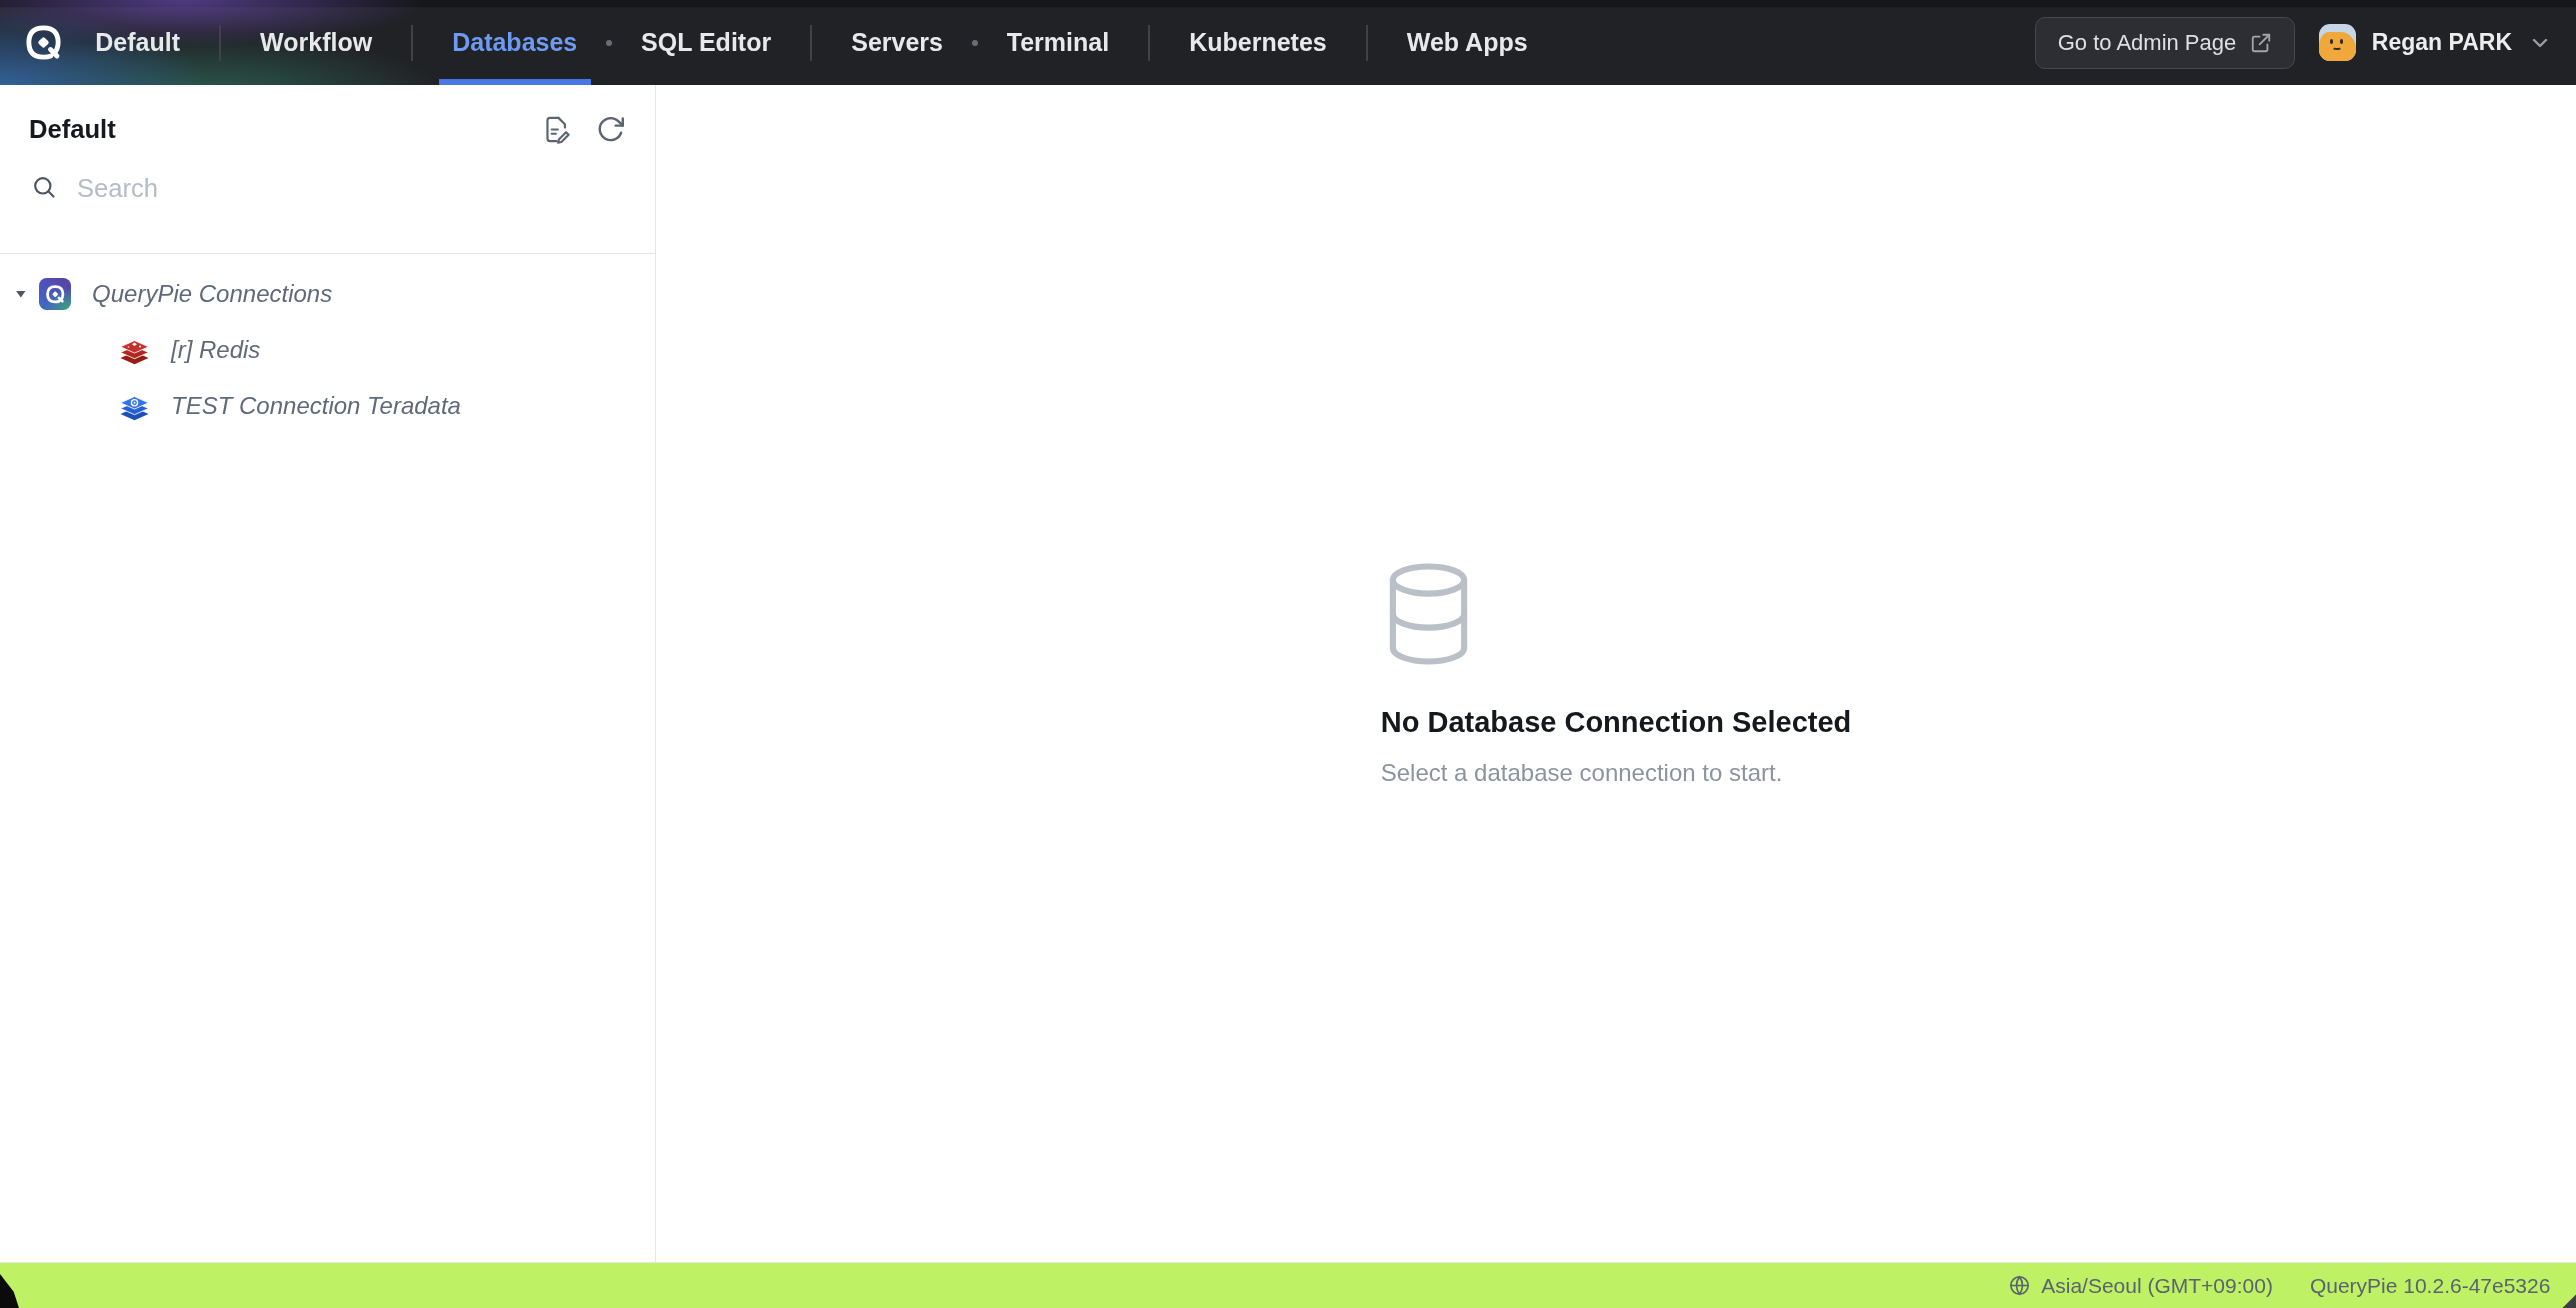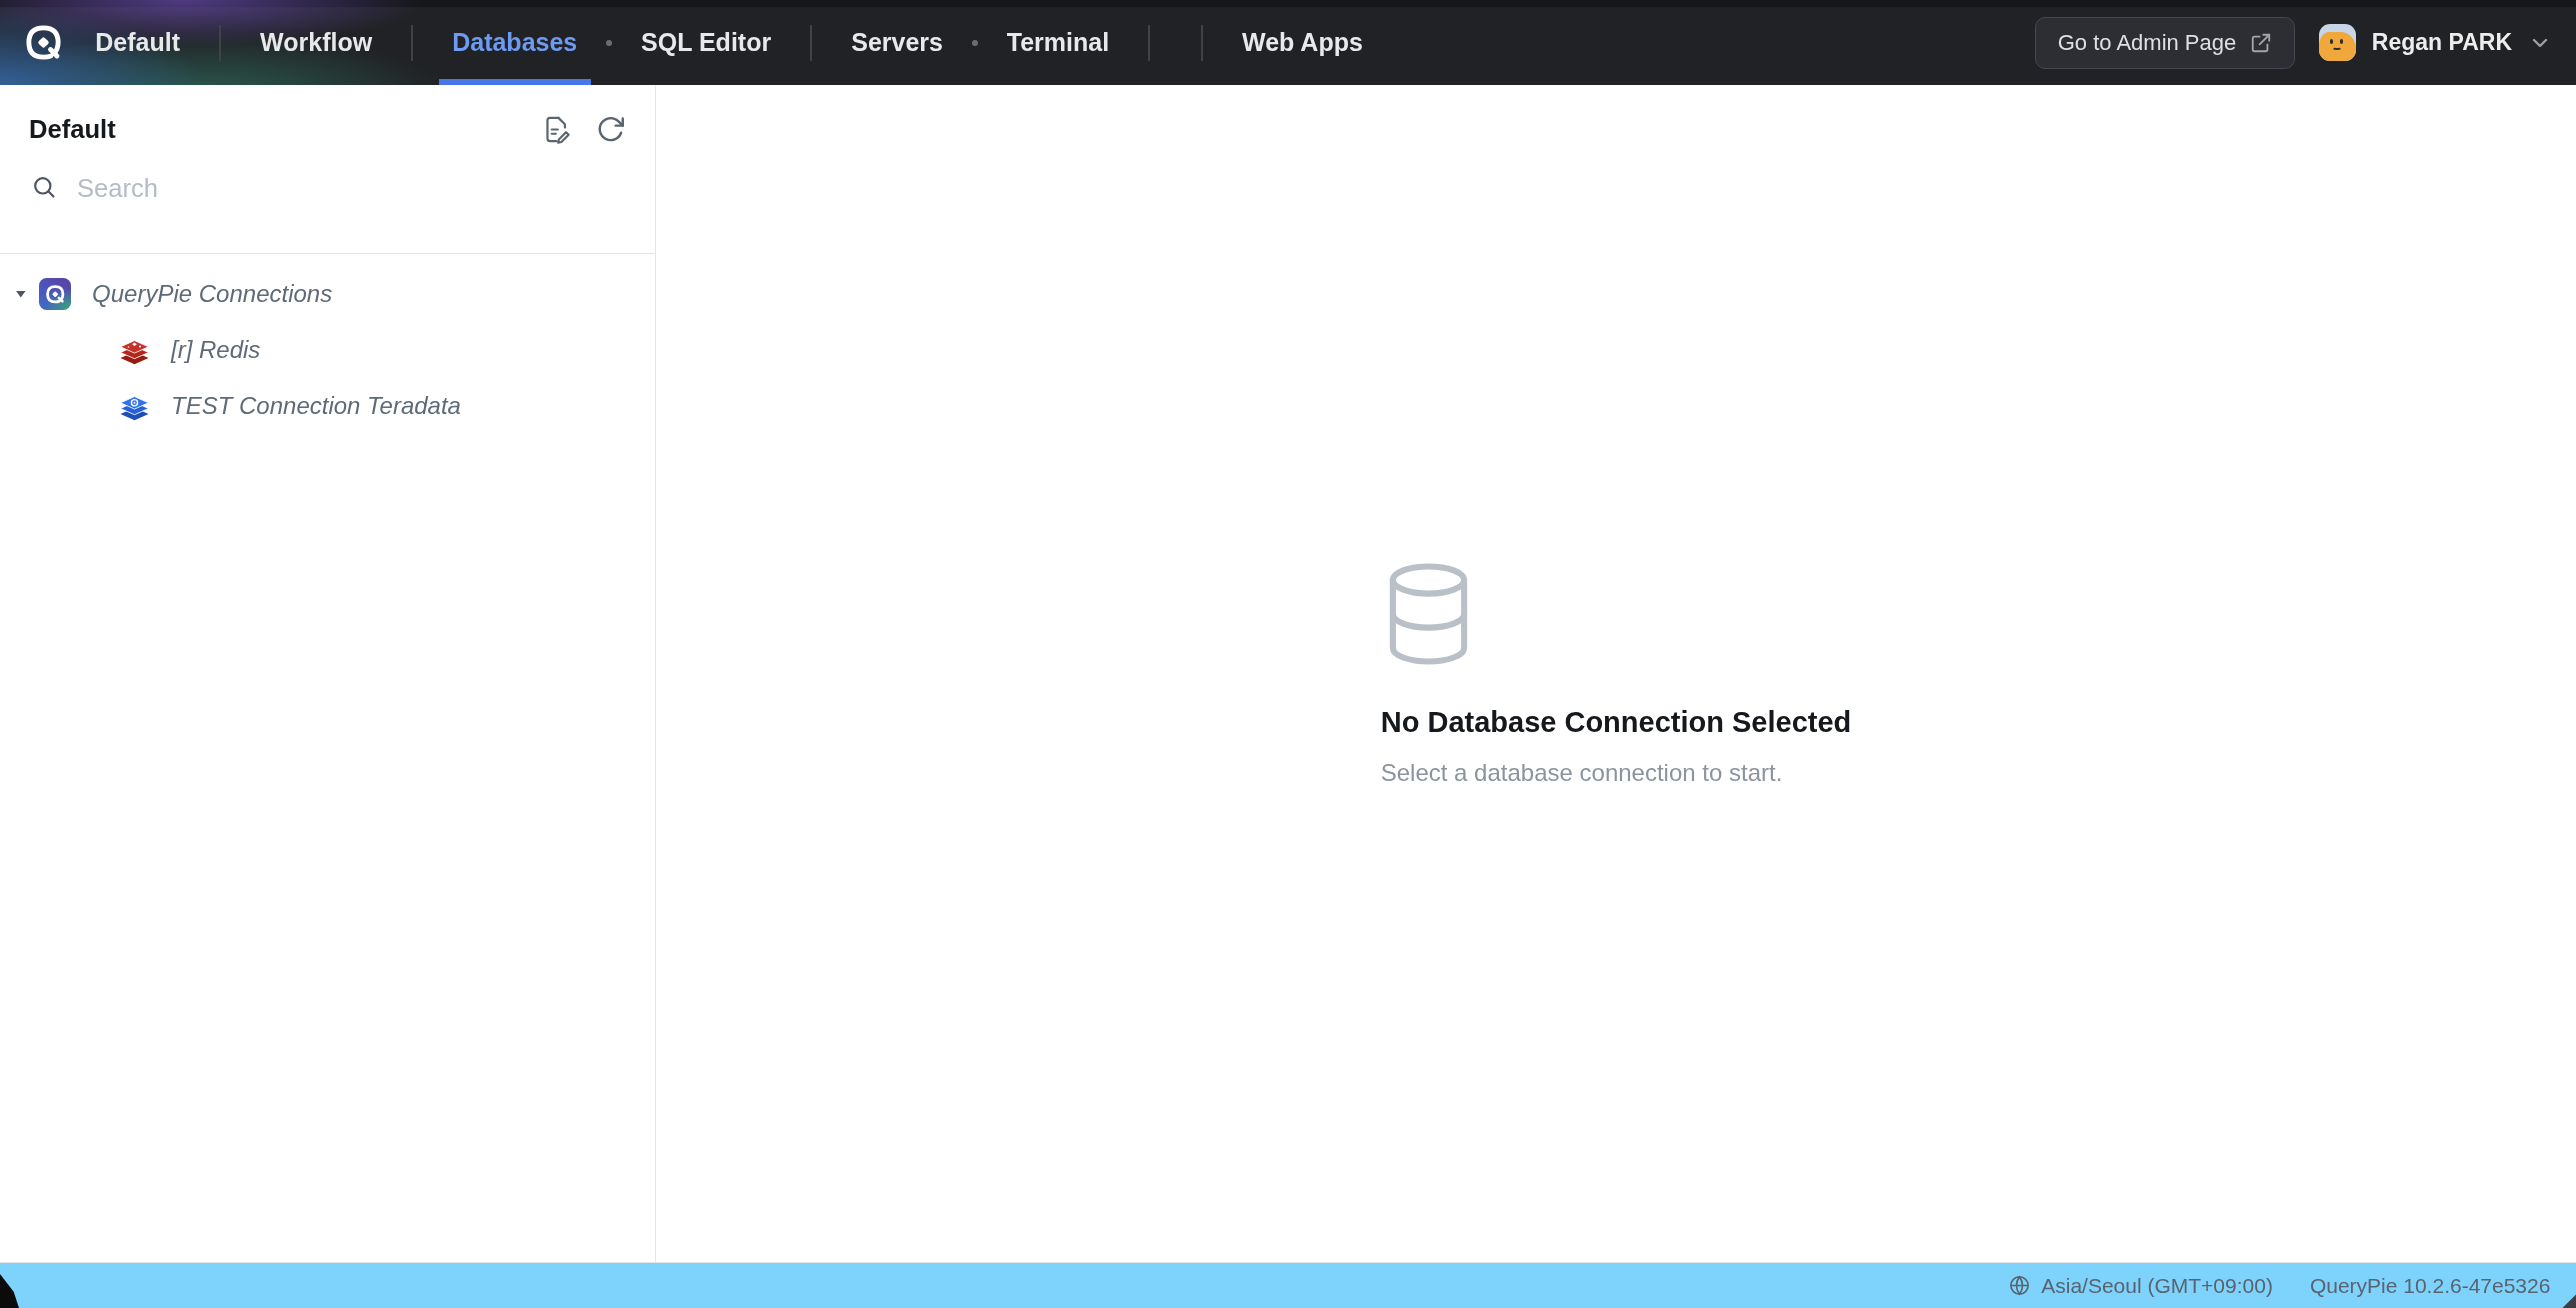--- a/index.html
+++ b/index.html
@@ -68,21 +68,21 @@
 
   
   .main{ position:absolute; top:85px; left:656px; right:0; bottom:46px; background:#fff;
     display:flex; align-items:center; justify-content:center; }
   .empty{ display:flex; flex-direction:column; align-items:flex-start; text-align:center; }
   .empty-title{ margin-top:39px; font-size:29px; font-weight:700; color:#15181c; }
   .empty-sub{ margin-top:20px; font-size:24px; color:#8b949e; }
 
   
   .statusbar{ position:absolute; left:0; right:0; bottom:0; height:46px;
-    background:#7dd3fc; border-top:1.7px solid #e2e4e8;
+    background:#bef264; border-top:1.7px solid #e2e4e8;
     display:flex; align-items:center; justify-content:flex-end; gap:37px;
     padding-right:25.6px; font-size:21px; color:#5a6370; }
   .tz{ display:flex; align-items:center; gap:10.2px; }
   .resize-grip{ position:absolute; right:0; bottom:0; width:13.6px; height:13.6px;
     background:#3c4045; clip-path:polygon(100% 0,100% 100%,0 100%); }
   .cursor-artifact{ position:absolute; left:0; bottom:0; width:19px; height:34px;
     background:#0b0b0b; clip-path:polygon(0 0,72% 52%,100% 100%,0 100%); }
 </style>
 </head>
 <body>
@@ -100,20 +100,21 @@
   <div class="tab">Workflow</div>
   <span class="nav-sep"></span>
   <div class="tab active">Databases</div>
   <span class="nav-dot"></span>
   <div class="tab">SQL Editor</div>
   <span class="nav-sep"></span>
   <div class="tab">Servers</div>
   <span class="nav-dot"></span>
   <div class="tab">Terminal</div>
   <span class="nav-sep"></span>
+  <div class="tab">Kubernetes</div>
   <span class="nav-sep"></span>
   <div class="tab">Web Apps</div>
 
   <div class="nav-right">
     <button class="admin-btn">
       <span>Go to Admin Page</span>
       <svg width="22" height="22" viewBox="0 0 24 24" fill="none" stroke="#a3a5ab" stroke-width="2" stroke-linecap="round" stroke-linejoin="round">
         <path d="M19 13.5 V19 a2 2 0 0 1 -2 2 H5 a2 2 0 0 1 -2 -2 V7 a2 2 0 0 1 2 -2 h5.5"></path>
         <polyline points="14.5 3 21 3 21 9.5"></polyline>
         <line x1="10.5" y1="13.5" x2="21" y2="3"></line>

